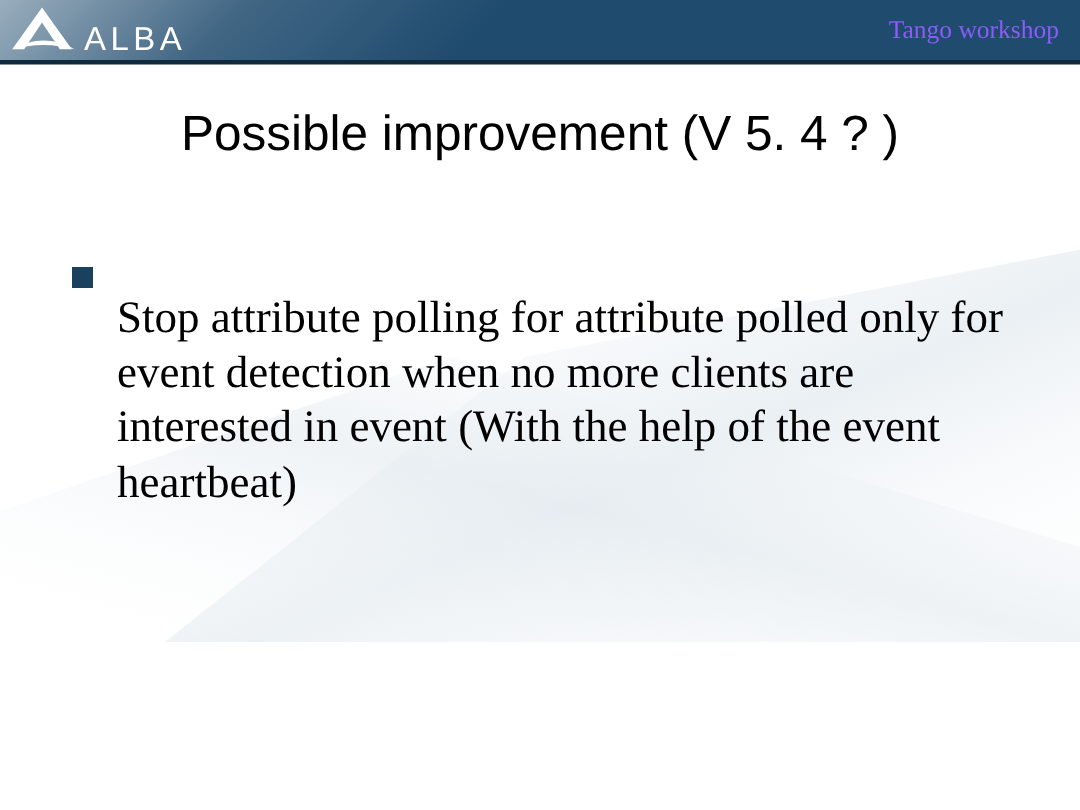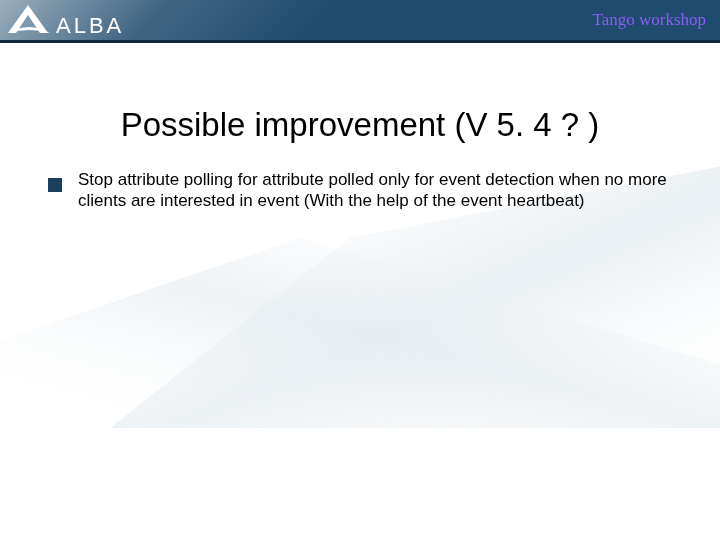--- a/index.html
+++ b/index.html
@@ -74,21 +74,20 @@
   .slide-title {
     position: absolute;
     top: 70px;
     left: 0;
     width: 100%;
     text-align: center;
     font-family: Arial, sans-serif;
     font-size: 33px;
     color: #000000;
     font-weight: 400;
-    margin-top: 36px;
   }
   
   .body {
     position: absolute;
     top: 170px;
     left: 48px;
     right: 40px;
   }
   .bullet-row {
     display: flex;
@@ -96,24 +95,25 @@
     gap: 16px;
   }
   .bullet-mark {
     width: 14px;
     height: 14px;
     background: #19405c;
     margin-top: 8px;
     flex: 0 0 14px;
   }
   .bullet-text {
-    font-family: Liberation Sans, sans-serif;
-    font-size: 17px;
+    font-family: Liberation Serif, serif;
+    font-size: 30px;
     line-height: 1.22;
     color: #000000;
+    margin-top: 24px;
   }
   
   .bg-sweep {
     position: absolute;
     left: 0; top: 0; width: 100%; height: 100%;
     pointer-events: none;
     z-index: 0;
   }
   .content-layer { position: relative; z-index: 1; }
 </style>

